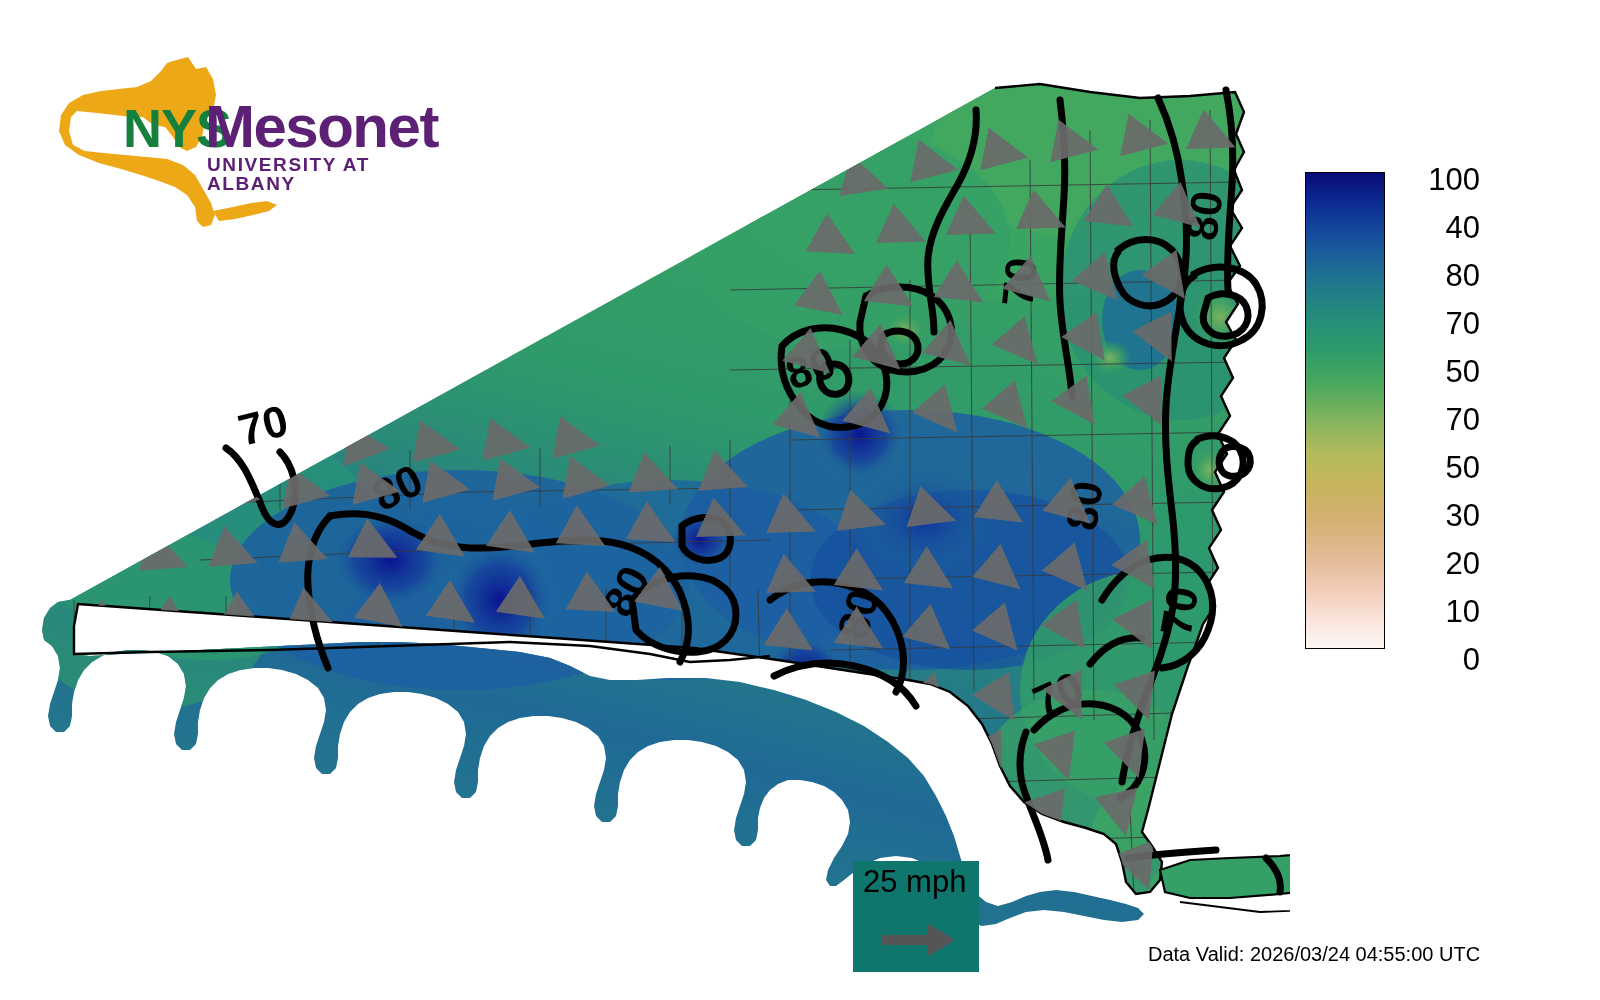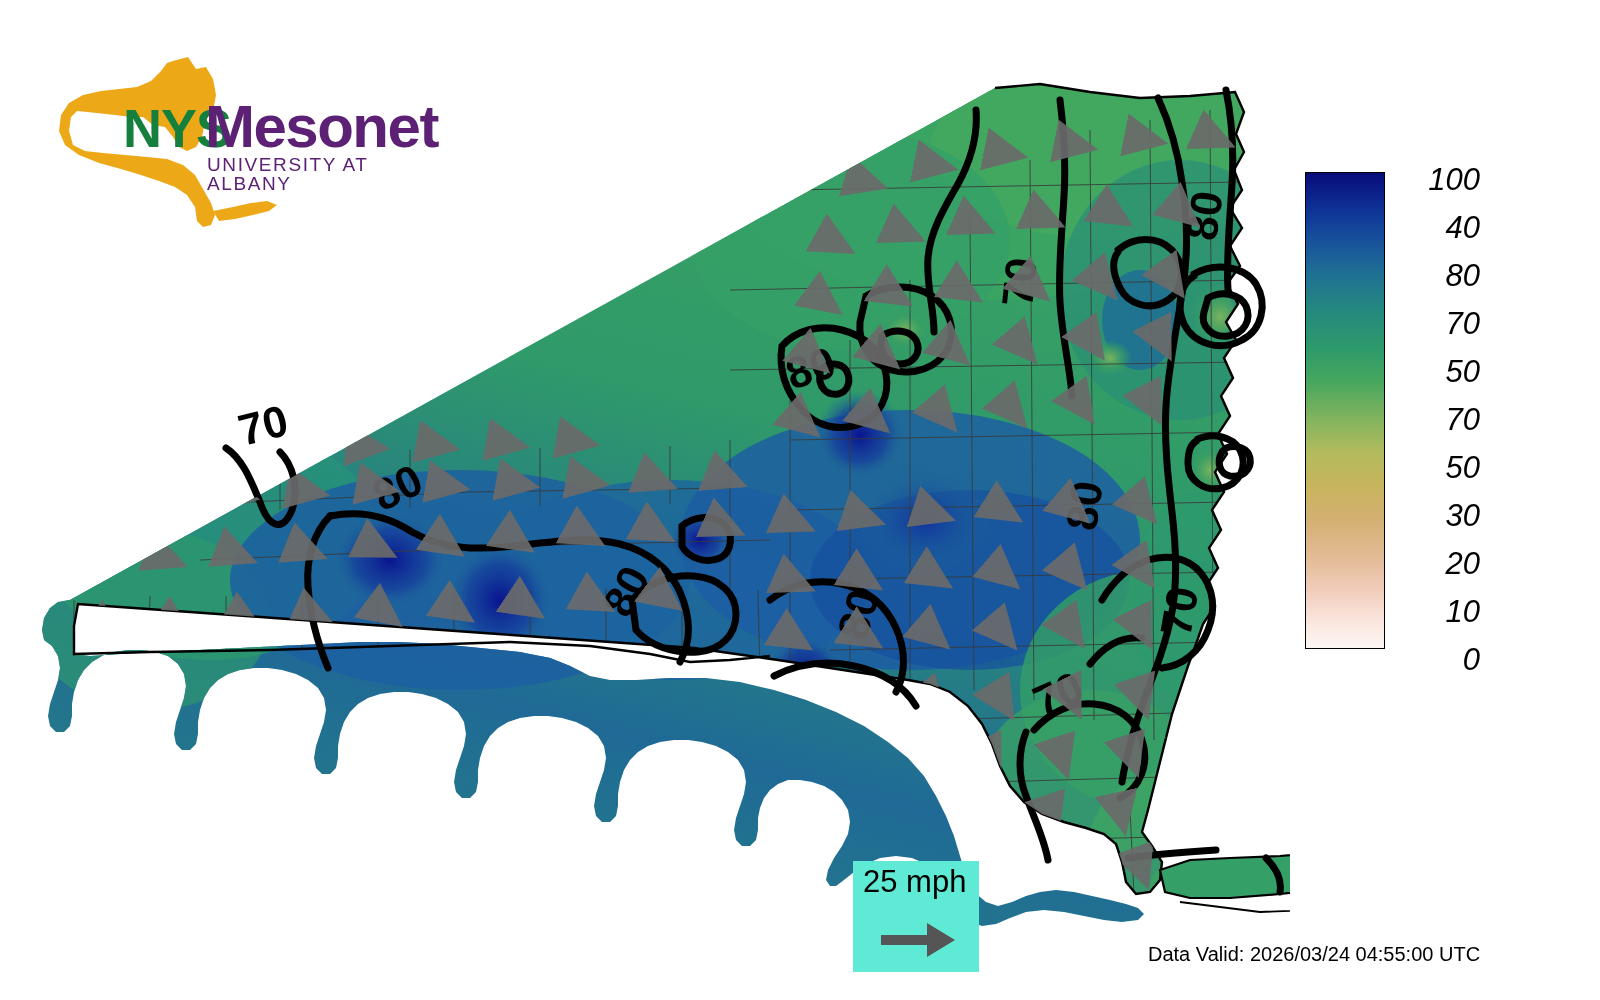--- a/index.html
+++ b/index.html
@@ -7,47 +7,47 @@
        font-family:"Liberation Sans","DejaVu Sans",sans-serif;color:#000;}
 
   
   #logo{position:absolute;left:55px;top:55px;width:345px;height:175px;}
   #logo svg{position:absolute;left:0;top:0;}
   .logo-nys{position:absolute;left:68px;top:46px;font-size:54px;font-weight:bold;
             color:#15803d;letter-spacing:-1px;font-family:"Liberation Sans",sans-serif;
             line-height:1;}
   .logo-meso{position:absolute;left:150px;top:42px;font-size:60px;font-weight:bold;
              color:#5c2175;letter-spacing:-1.5px;line-height:1;}
-  .logo-uni{position:absolute;left:152px;top:100px;font-size:19px;font-weight:normal;
+  .logo-uni{position:absolute;left:152px;top:100px;font-size:19px;font-weight:bold;
             color:#5c2175;letter-spacing:1.6px;line-height:1;}
 
   
   #map-wrap{position:absolute;left:30px;top:40px;width:1260px;height:900px;}
   #map-svg{position:absolute;left:0;top:0;}
 
   
   #colorbar{position:absolute;left:1305px;top:172px;width:78px;height:475px;
             border:1px solid #000;}
   #cb-grad{width:100%;height:100%;
      background:linear-gradient(to top,
         #fdf7f5 0%, #fae4dc 6%, #f2cdbb 12%, #e3bb96 19%,
         #d4b072 27%, #c8b45e 34%, #b3bb5c 41%, #84b45e 48%,
         #47a75e 56%, #2e9a6b 63%, #24897e 71%, #1f6f94 79%,
         #17509c 86%, #0d2f95 93%, #080b7a 100%);}
-  #cb-ticks{position:absolute;left:1400px;top:160px;width:80px;height:500px;font-style:italic;}
+  #cb-ticks{position:absolute;left:1400px;top:160px;width:80px;height:500px;}
   .cb-tick{position:absolute;right:0;font-size:31px;line-height:1;text-align:right;
            white-space:nowrap;}
 
   
   #caption{position:absolute;left:47px;top:718px;width:760px;}
   .cap-line{font-size:28px;line-height:1;margin-bottom:44px;white-space:nowrap;}
 
   
   #wind-key{position:absolute;left:853px;top:861px;width:126px;height:111px;
-            background:#5eead4;}
+            background:#0f766e;}
   #wind-key-label{position:absolute;left:10px;top:4px;font-size:31px;line-height:1.1;
                   white-space:nowrap;}
   #wind-key-arrow{position:absolute;left:28px;top:58px;width:76px;height:42px;}
 
   
   #data-valid{position:absolute;left:1148px;top:943px;font-size:20px;white-space:nowrap;}
 </style>
 </head>
 <body>
 

